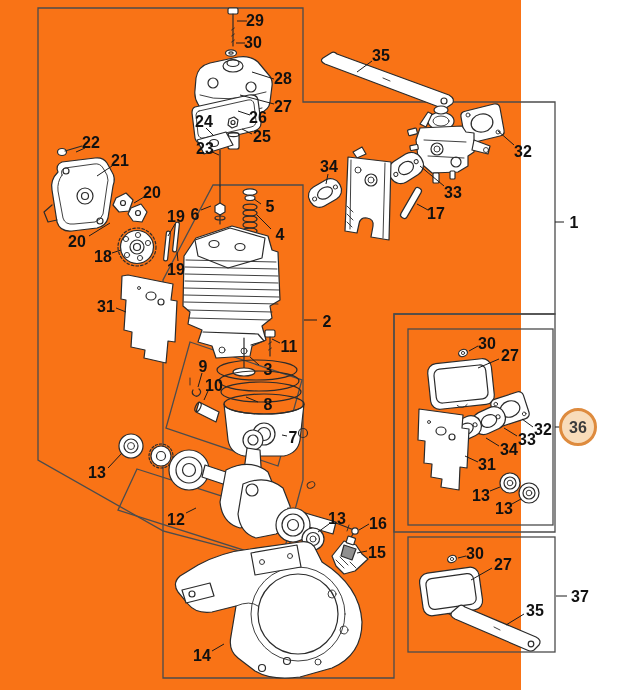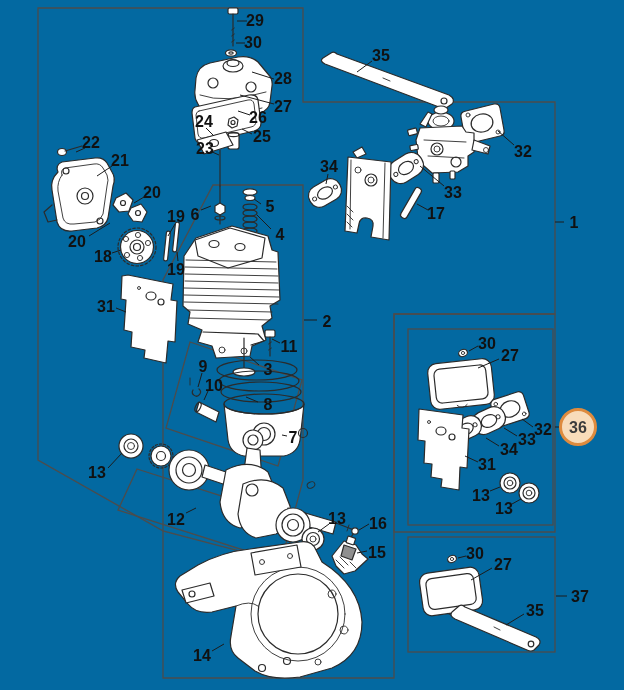--- a/index.html
+++ b/index.html
@@ -1,16 +1,16 @@
 <!DOCTYPE html>
 <html><head>
 <meta charset="utf-8">
 <style>
   html,body { margin:0; padding:0; background:#ffffff; }
-  .stage { width:624px; height:690px; position:relative; background:#0369a1; }
+  .stage { width:521px; height:690px; position:relative; background:#f97316; }
   svg { display:block; }
   .lbl { font-family:"Liberation Sans","DejaVu Sans",sans-serif; font-weight:bold;
          font-size:16px; fill:#111111; }
   .box { fill:none; stroke:#4c4c4c; stroke-width:1.3px; }
   .leader { stroke:#1c1c1c; stroke-width:1px; fill:none; }
   .art  { stroke:#2b2b2b; stroke-width:1.2px; fill:none; stroke-linejoin:round; stroke-linecap:round; }
   .artf { stroke:#2b2b2b; stroke-width:1.2px; fill:#ffffff; stroke-linejoin:round; stroke-linecap:round; }
   .artg { stroke:#2b2b2b; stroke-width:1.2px; fill:#8f8f8f; stroke-linejoin:round; }
   .thin { stroke-width:0.9px; }
   .hl-circle { fill:#F8DCBA; stroke:#DE8B3E; stroke-width:3px; }

